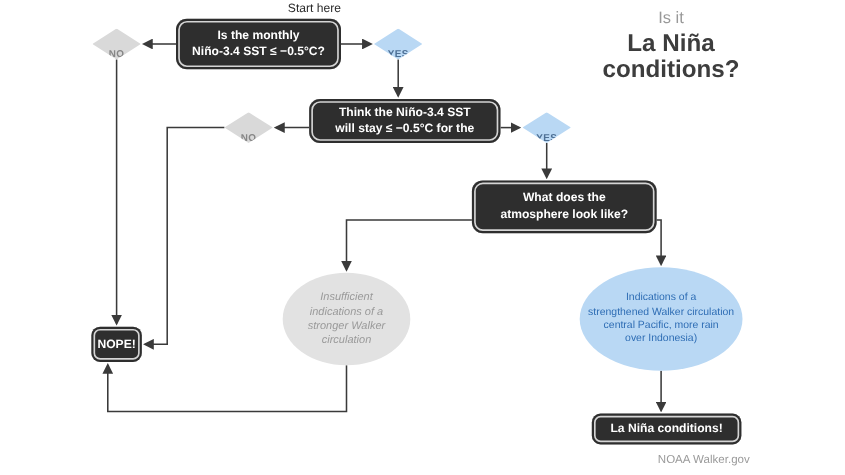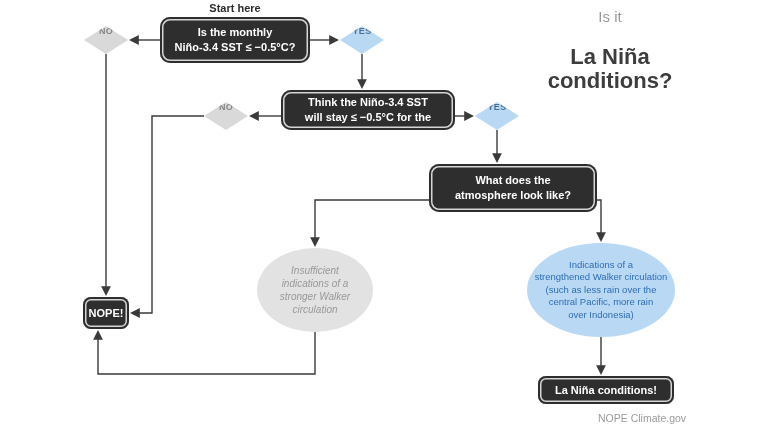--- a/index.html
+++ b/index.html
@@ -10,38 +10,38 @@
   .edges{position:absolute;left:0;top:0;width:768px;height:432px;}
   .qbox{
     position:absolute;background:#2e2e2e;color:#fff;border-radius:10px;
     display:flex;flex-direction:column;justify-content:center;align-items:center;
     font-weight:bold;font-size:11px;line-height:1.32;
     box-shadow:inset 0 0 0 2px #2e2e2e, inset 0 0 0 3.5px rgba(255,255,255,.8);
   }
   .qbox span{display:block;}
   .diamond{
     position:absolute;clip-path:polygon(50% 0,100% 50%,50% 100%,0 50%);
-    display:flex;align-items:flex-start;justify-content:center;
+    display:flex;align-items:flex-end;justify-content:center;
     font-size:9px;font-weight:bold;letter-spacing:.3px;
   }
   .diamond.no{background:#d9d9d9;color:#868686;}
   .diamond.yes{background:#b9d8f4;color:#4d6f94;}
   .ellipse{
     position:absolute;border-radius:50%;display:flex;flex-direction:column;
     justify-content:center;align-items:center;text-align:center;line-height:1.3;
   }
   .ellipse span{display:block;}
   .ellipse.gray{background:#e2e2e2;color:#999999;font-size:10px;}
   .ellipse.blue{background:#b9d8f4;color:#2e6db4;font-size:9.5px;}
   .start-label{
-    position:absolute;left:160px;top:2px;width:150px;text-align:center;
-    font-size:11px;font-weight:bold;color:#2b2b2b;
+    position:absolute;left:160px;top:2px;width:150px;text-align:right;
+    font-size:11px;font-weight:normal;color:#2b2b2b;
   }
   .title{position:absolute;left:525px;top:8px;width:170px;text-align:center;color:#3d3d3d;}
-  .title-small{font-size:15px;color:#999999;margin-bottom:20px;}
+  .title-small{font-size:15px;color:#999999;margin-bottom:2px;}
   .title-big{font-size:22px;font-weight:bold;line-height:1.08;}
   .credit{position:absolute;left:598px;top:412px;font-size:10.5px;color:#9b9b9b;}
 </style>
 </head>
 <body>
 
 <div class="canvas">
 
   <svg class="edges" viewBox="0 0 768 432">
     <defs>
@@ -97,34 +97,33 @@
   <div class="ellipse gray" style="left:257px;top:248px;width:116px;height:84px;font-style:italic;">
     <span>Insufficient</span>
     <span>indications of a</span>
     <span>stronger Walker</span>
     <span>circulation</span>
   </div>
 
   <div class="ellipse blue" style="left:527px;top:243px;width:148px;height:94px;">
     <span>Indications of a</span>
     <span>strengthened Walker circulation</span>
-    <span>(such as less rain over the</span>
     <span>central Pacific, more rain</span>
     <span>over Indonesia)</span>
   </div>
 
   <div class="qbox" style="left:83px;top:297px;width:46px;height:32px;border-radius:8px;">
     <span>NOPE!</span>
   </div>
 
   <div class="qbox" style="left:538px;top:376px;width:136px;height:28px;border-radius:8px;">
     <span>La Niña conditions!</span>
   </div>
 
   <div class="title">
     <div class="title-small">Is it</div>
     <div class="title-big">La Niña</div>
     <div class="title-big">conditions?</div>
   </div>
 
-  <div class="credit">NOPE Climate.gov</div>
+  <div class="credit">NOAA Walker.gov</div>
 
 </div>
 
 </body></html>

